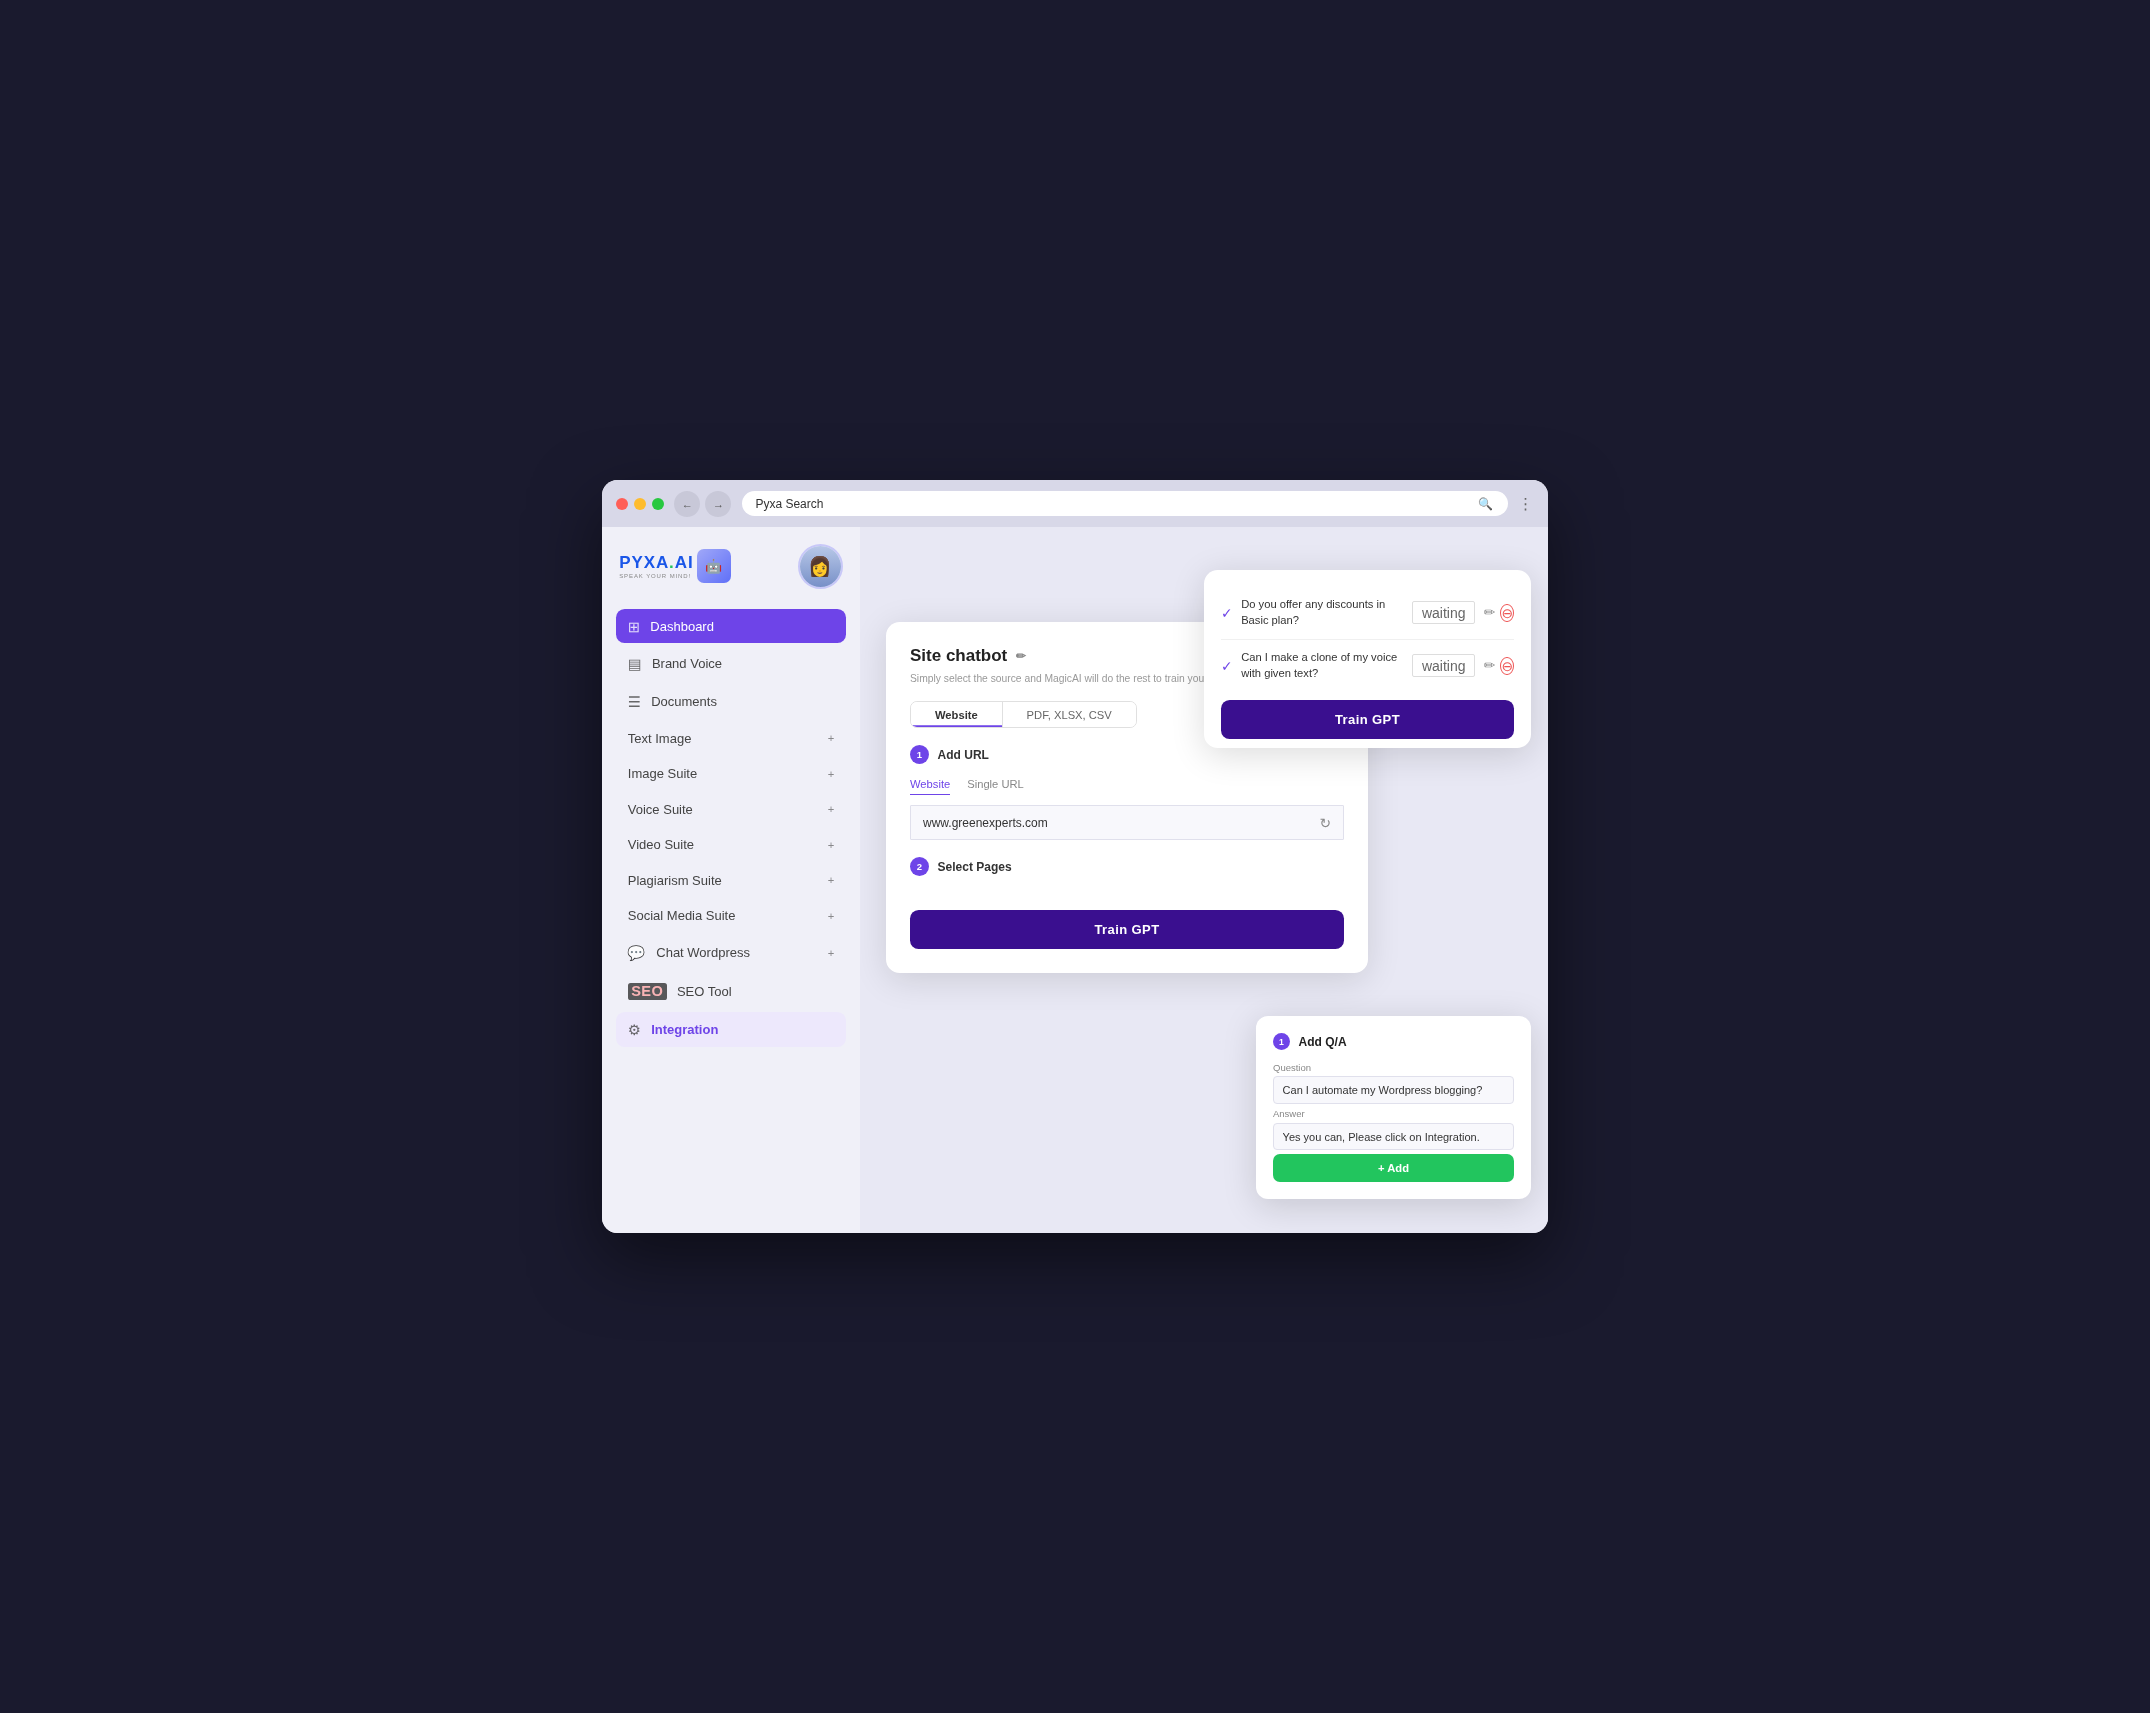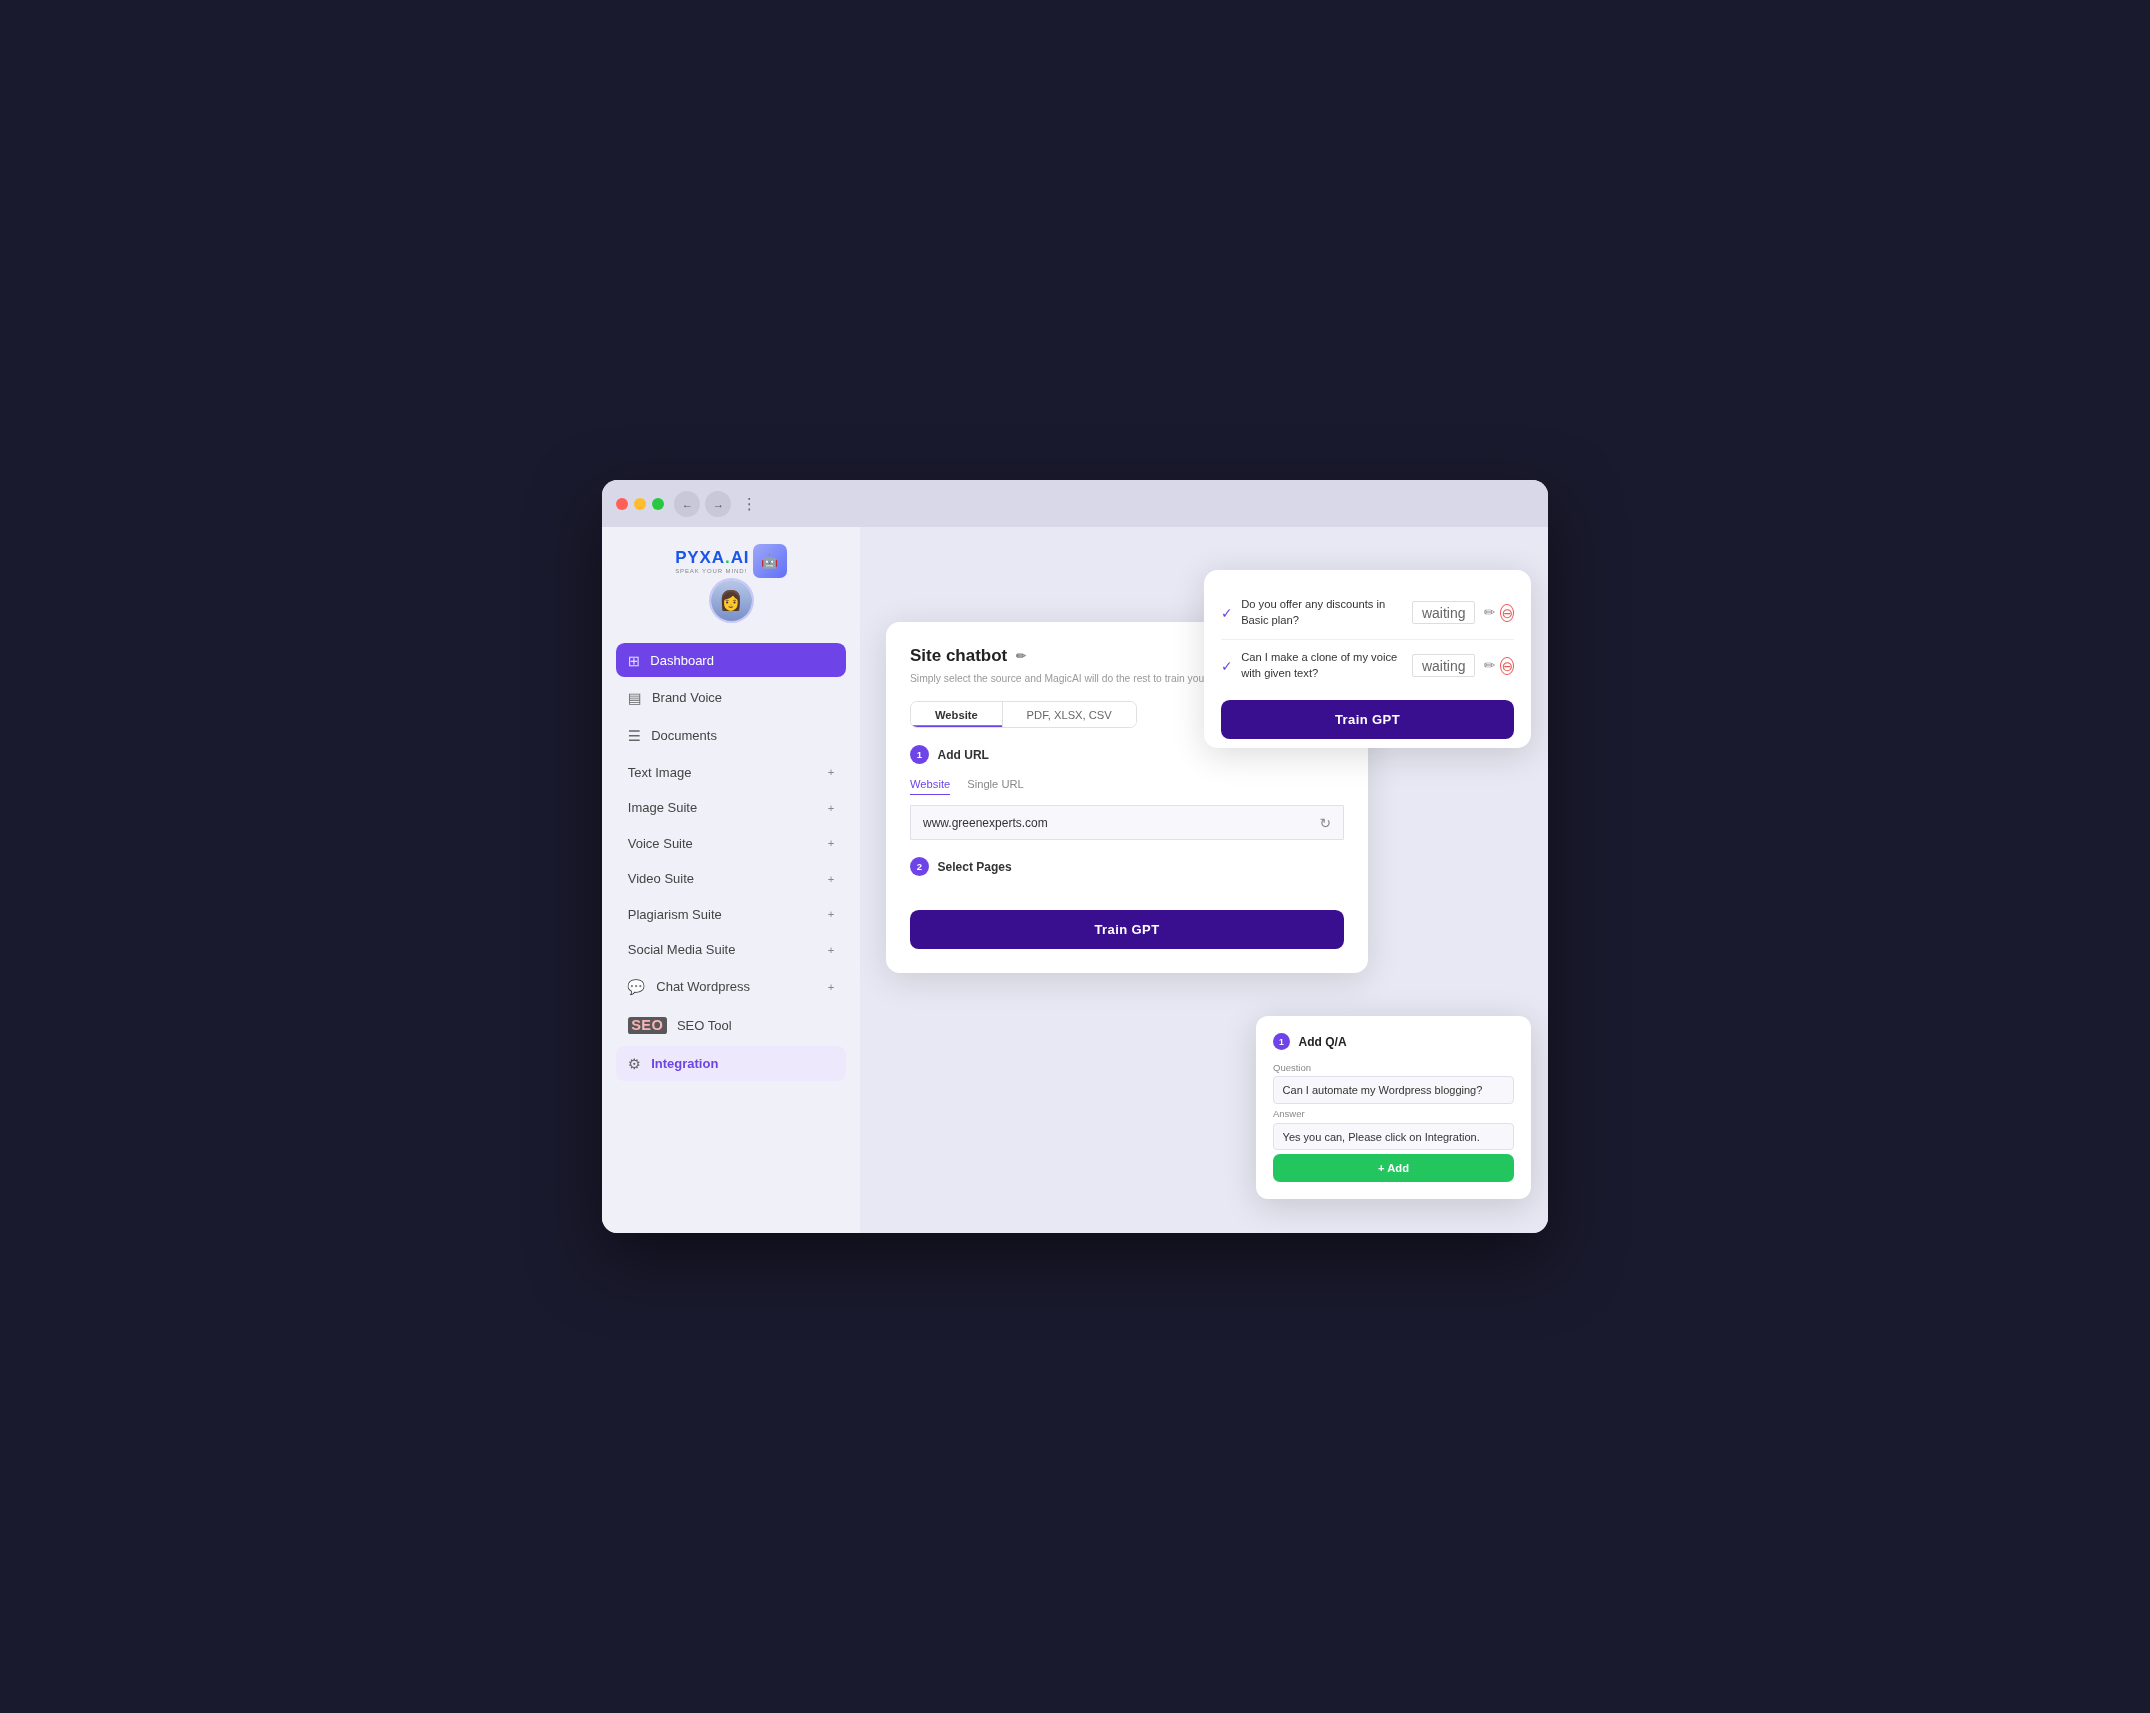--- a/index.html
+++ b/index.html
@@ -76,21 +76,20 @@
       flex-direction: column;
       gap: 3.4px;
       flex-shrink: 0;
     }
     .sidebar-header {
       display: flex;
       align-items: center;
       justify-content: space-between;
       margin-bottom: 17px;
       padding: 0 3.4px;
-      flex-direction: column;
     }
     .logo-area {
       display: flex;
       align-items: center;
     }
     .logo-tagline { font-size: 6px; color: #888; letter-spacing: 0.9px; display: block; }
     .logo-img {
       width: 34px; height: 34px;
       background: linear-gradient(135deg, #a0a8f8, #6070f8);
       border-radius: 6.9px;
@@ -391,20 +390,24 @@
   <div class="browser-chrome">
     <div class="traffic-lights">
       <div class="tl tl-red"></div>
       <div class="tl tl-yellow"></div>
       <div class="tl tl-green"></div>
     </div>
     <div class="nav-buttons">
       <button class="nav-btn">←</button>
       <button class="nav-btn">→</button>
     </div>
+    <div class="address-bar">
+      <span>Pyxa Search</span>
+      <span class="search-icon-addr">🔍</span>
+    </div>
     <button class="more-btn">⋮</button>
   </div>
 
   <div class="app-body">
 
     <div class="sidebar">
       <div class="sidebar-header">
         <div class="logo-area">
           <div>
             <span style="font-size:17px; font-weight:900; color:#1a56e8; letter-spacing:0.9px;">PYXA<span style="color:#22c55e">.</span>AI</span>

